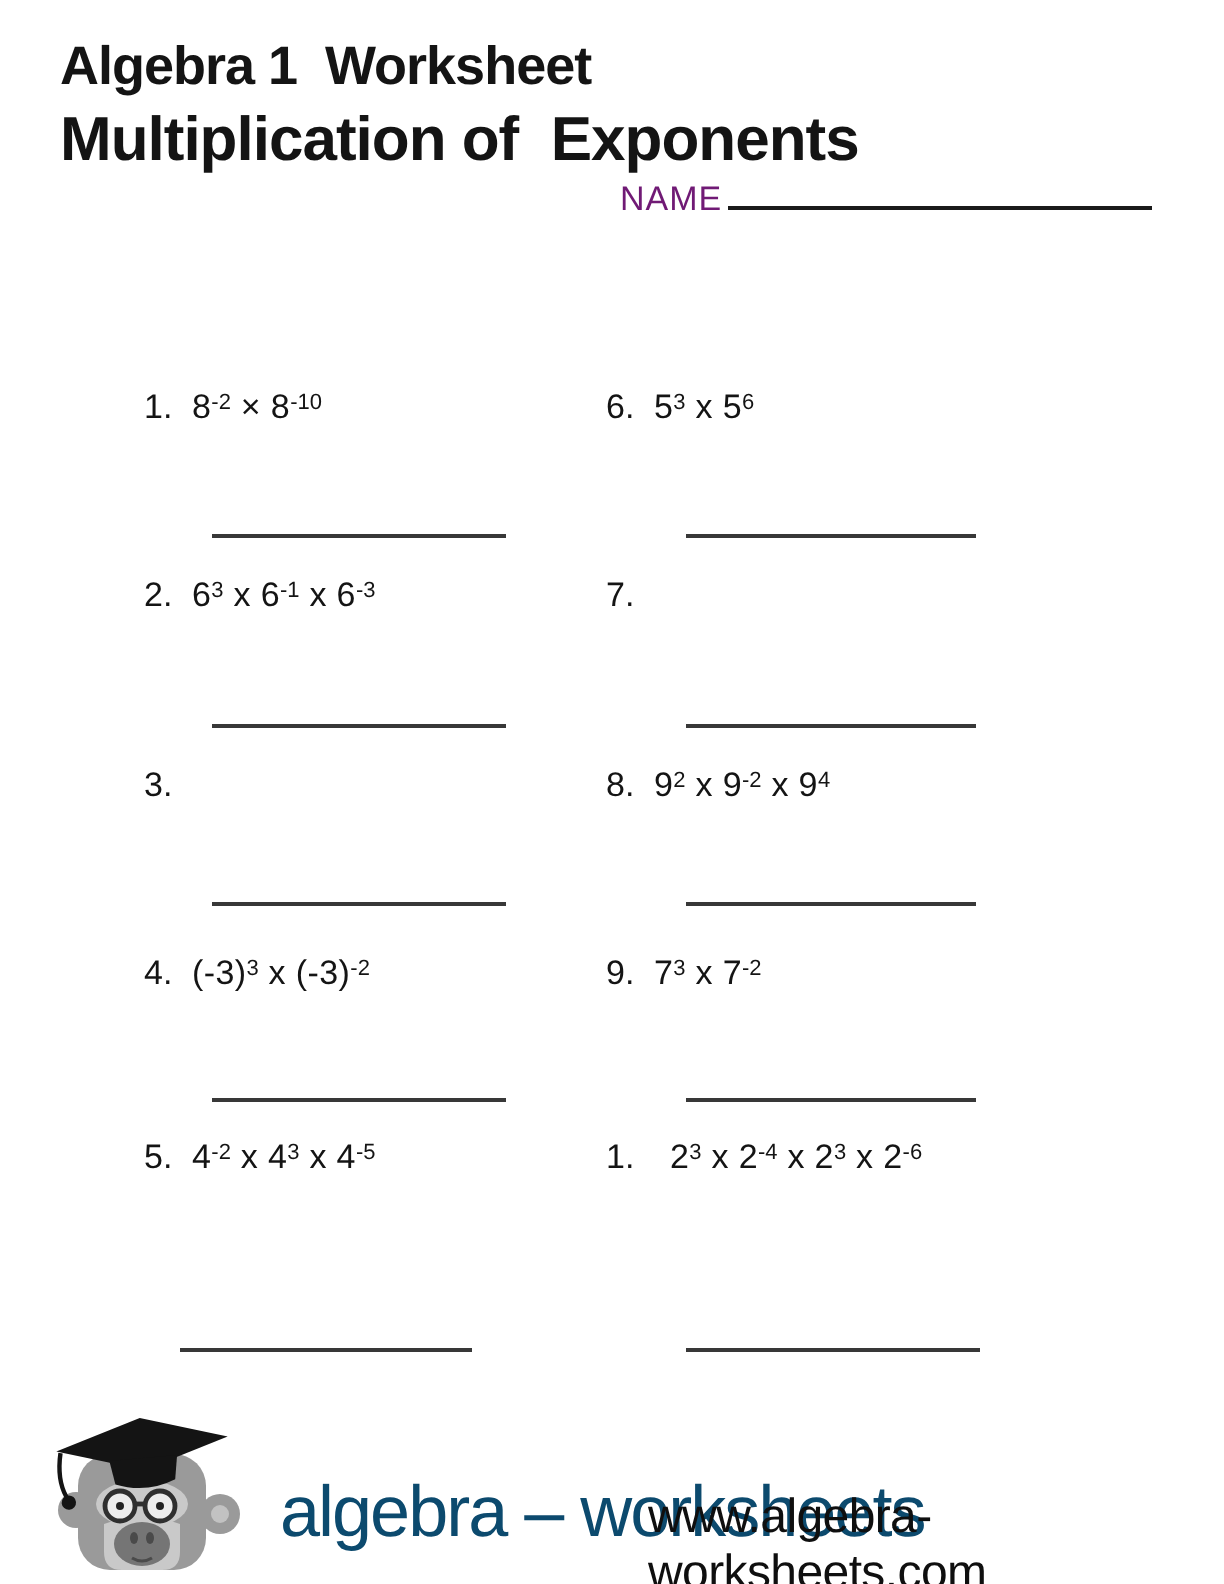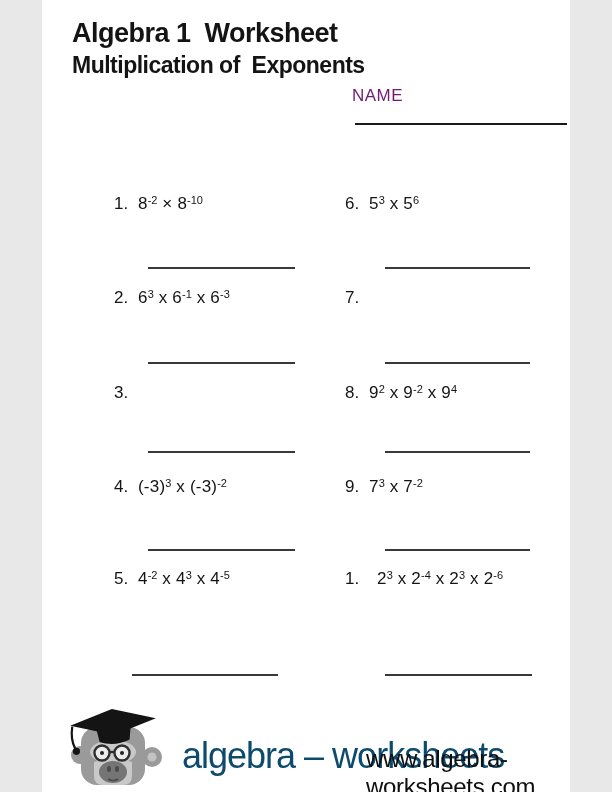--- a/index.html
+++ b/index.html
@@ -1,28 +1,28 @@
 <!DOCTYPE html>
 <html><head>
 <meta charset="utf-8">
 <style>
   html,body { margin:0; padding:0; background:#e8e8e8; }
   .page {
-    position:relative; width:528px; height:792px; margin:0 auto;
+    position:relative; width:612px; height:792px; margin:0 auto;
     background:#ffffff; overflow:hidden;
     font-family:"Liberation Sans", sans-serif; color:#1a1a1a;
   }
   .title {
     position:absolute; left:30px; top:18px;
     font-size:27px; font-weight:bold; letter-spacing:-0.5px;
     white-space:pre; color:#141414;
   }
   .subtitle {
     position:absolute; left:30px; top:52px;
-    font-size:23px; font-weight:bold; letter-spacing:-0.5px;
+    font-size:31px; font-weight:bold; letter-spacing:-0.5px;
     white-space:pre; color:#141414;
   }
   .name-row {
     position:absolute; left:310px; top:86px;
     font-size:17px; letter-spacing:0.5px; color:#701a75;
   }
   .name-line {
     display:inline-block; width:212px; height:17px;
     border-bottom:2px solid #1a1a1a; margin-left:3px;
   }

